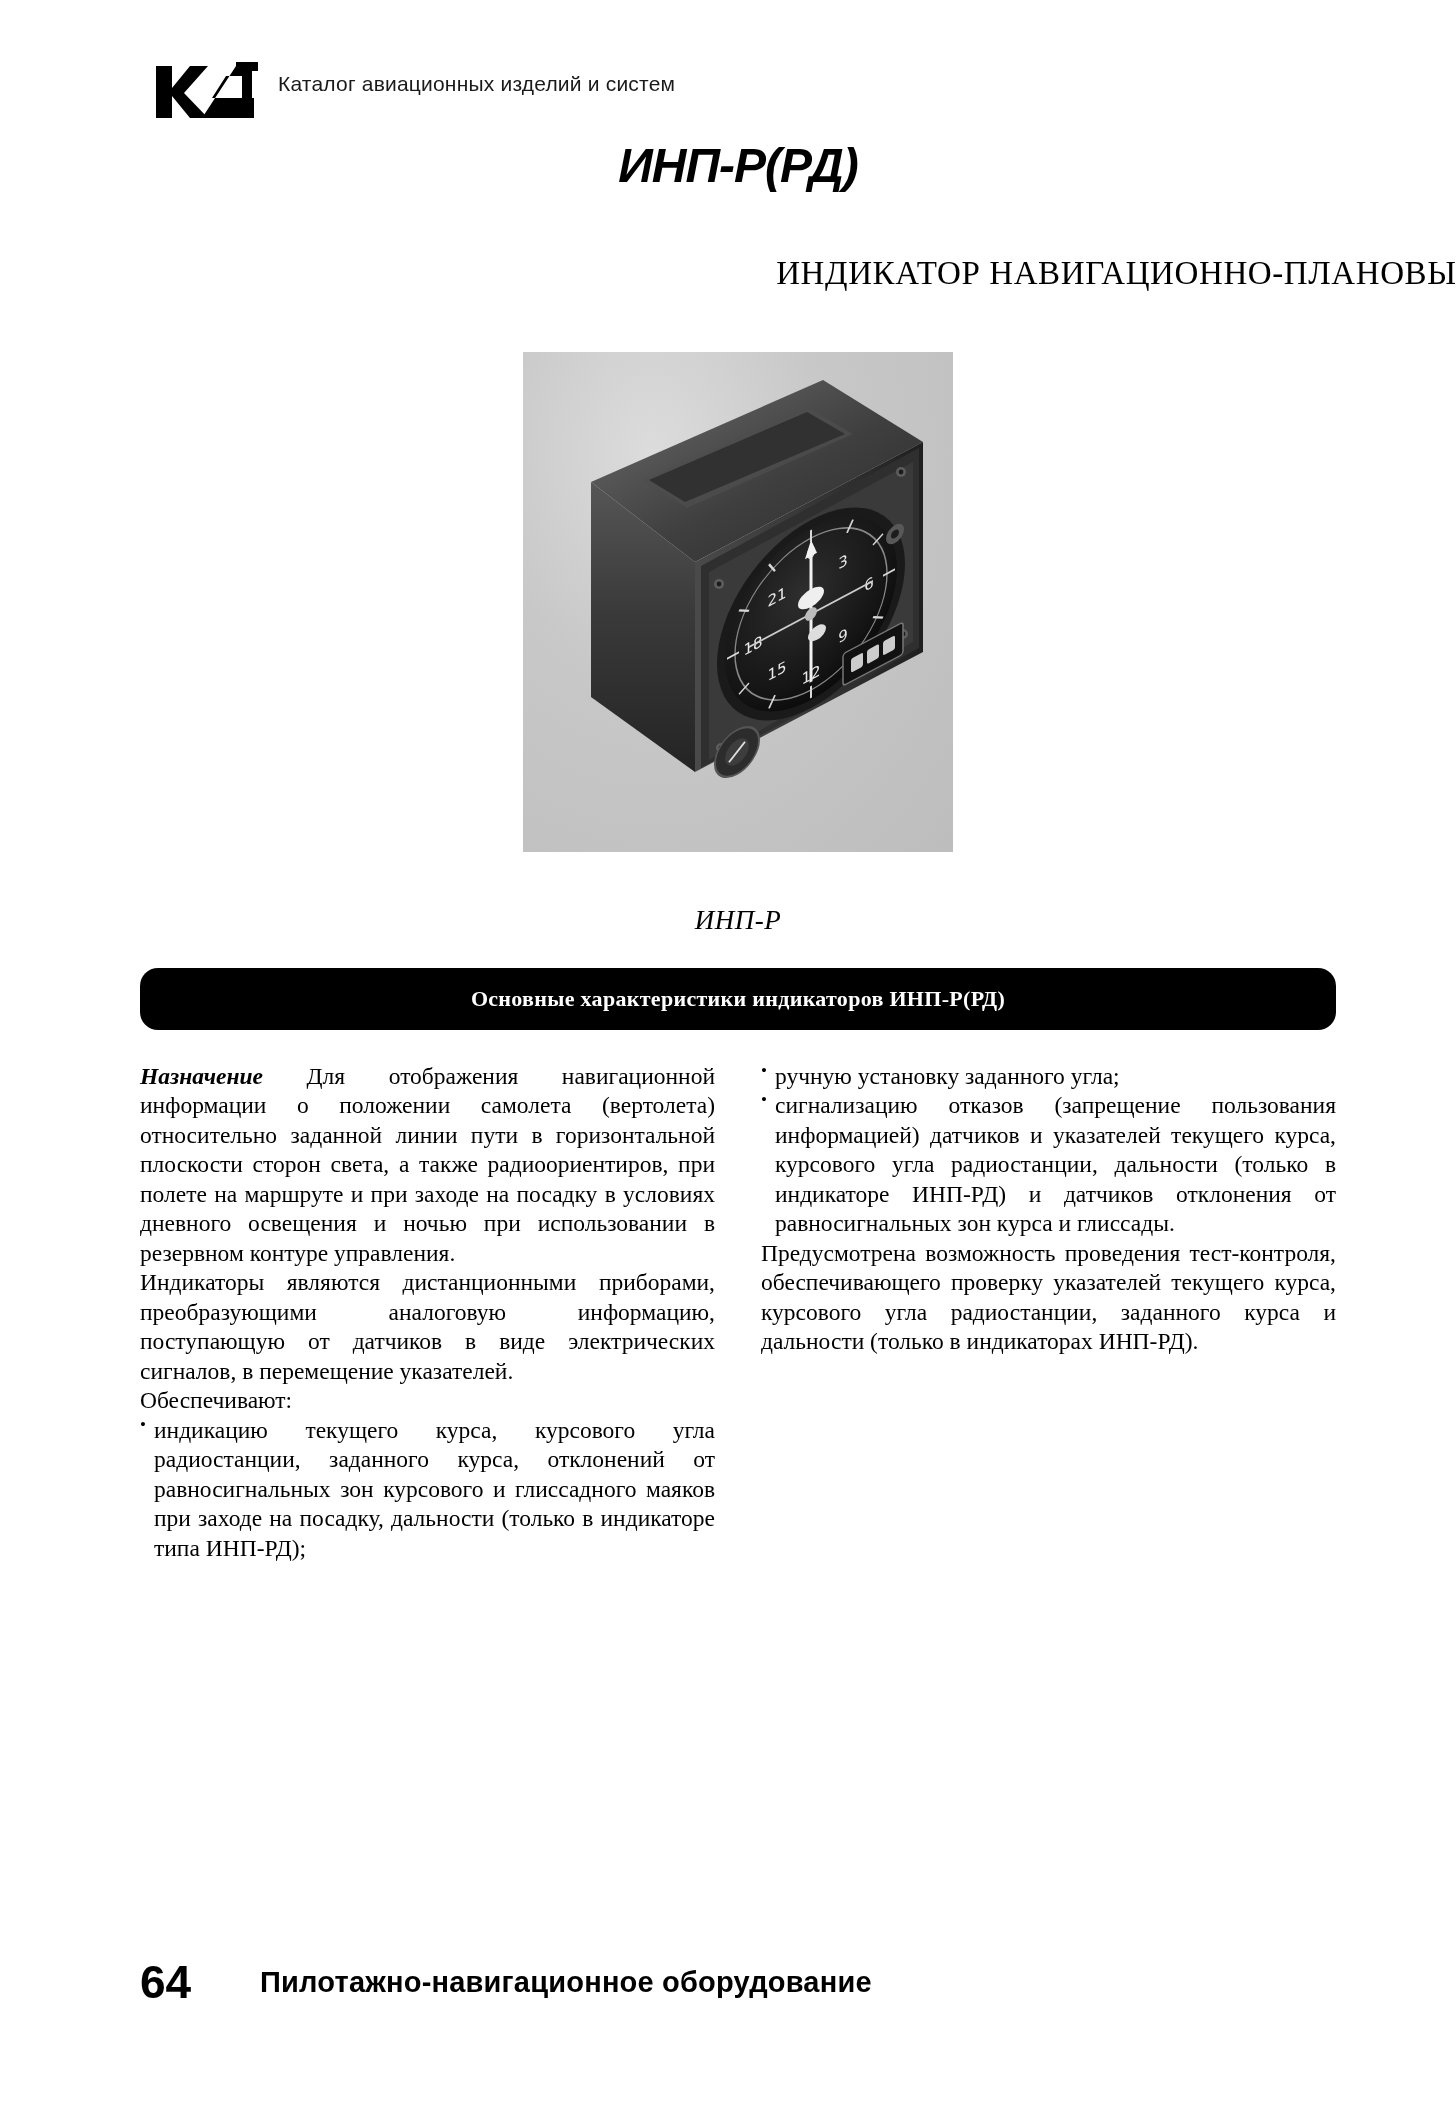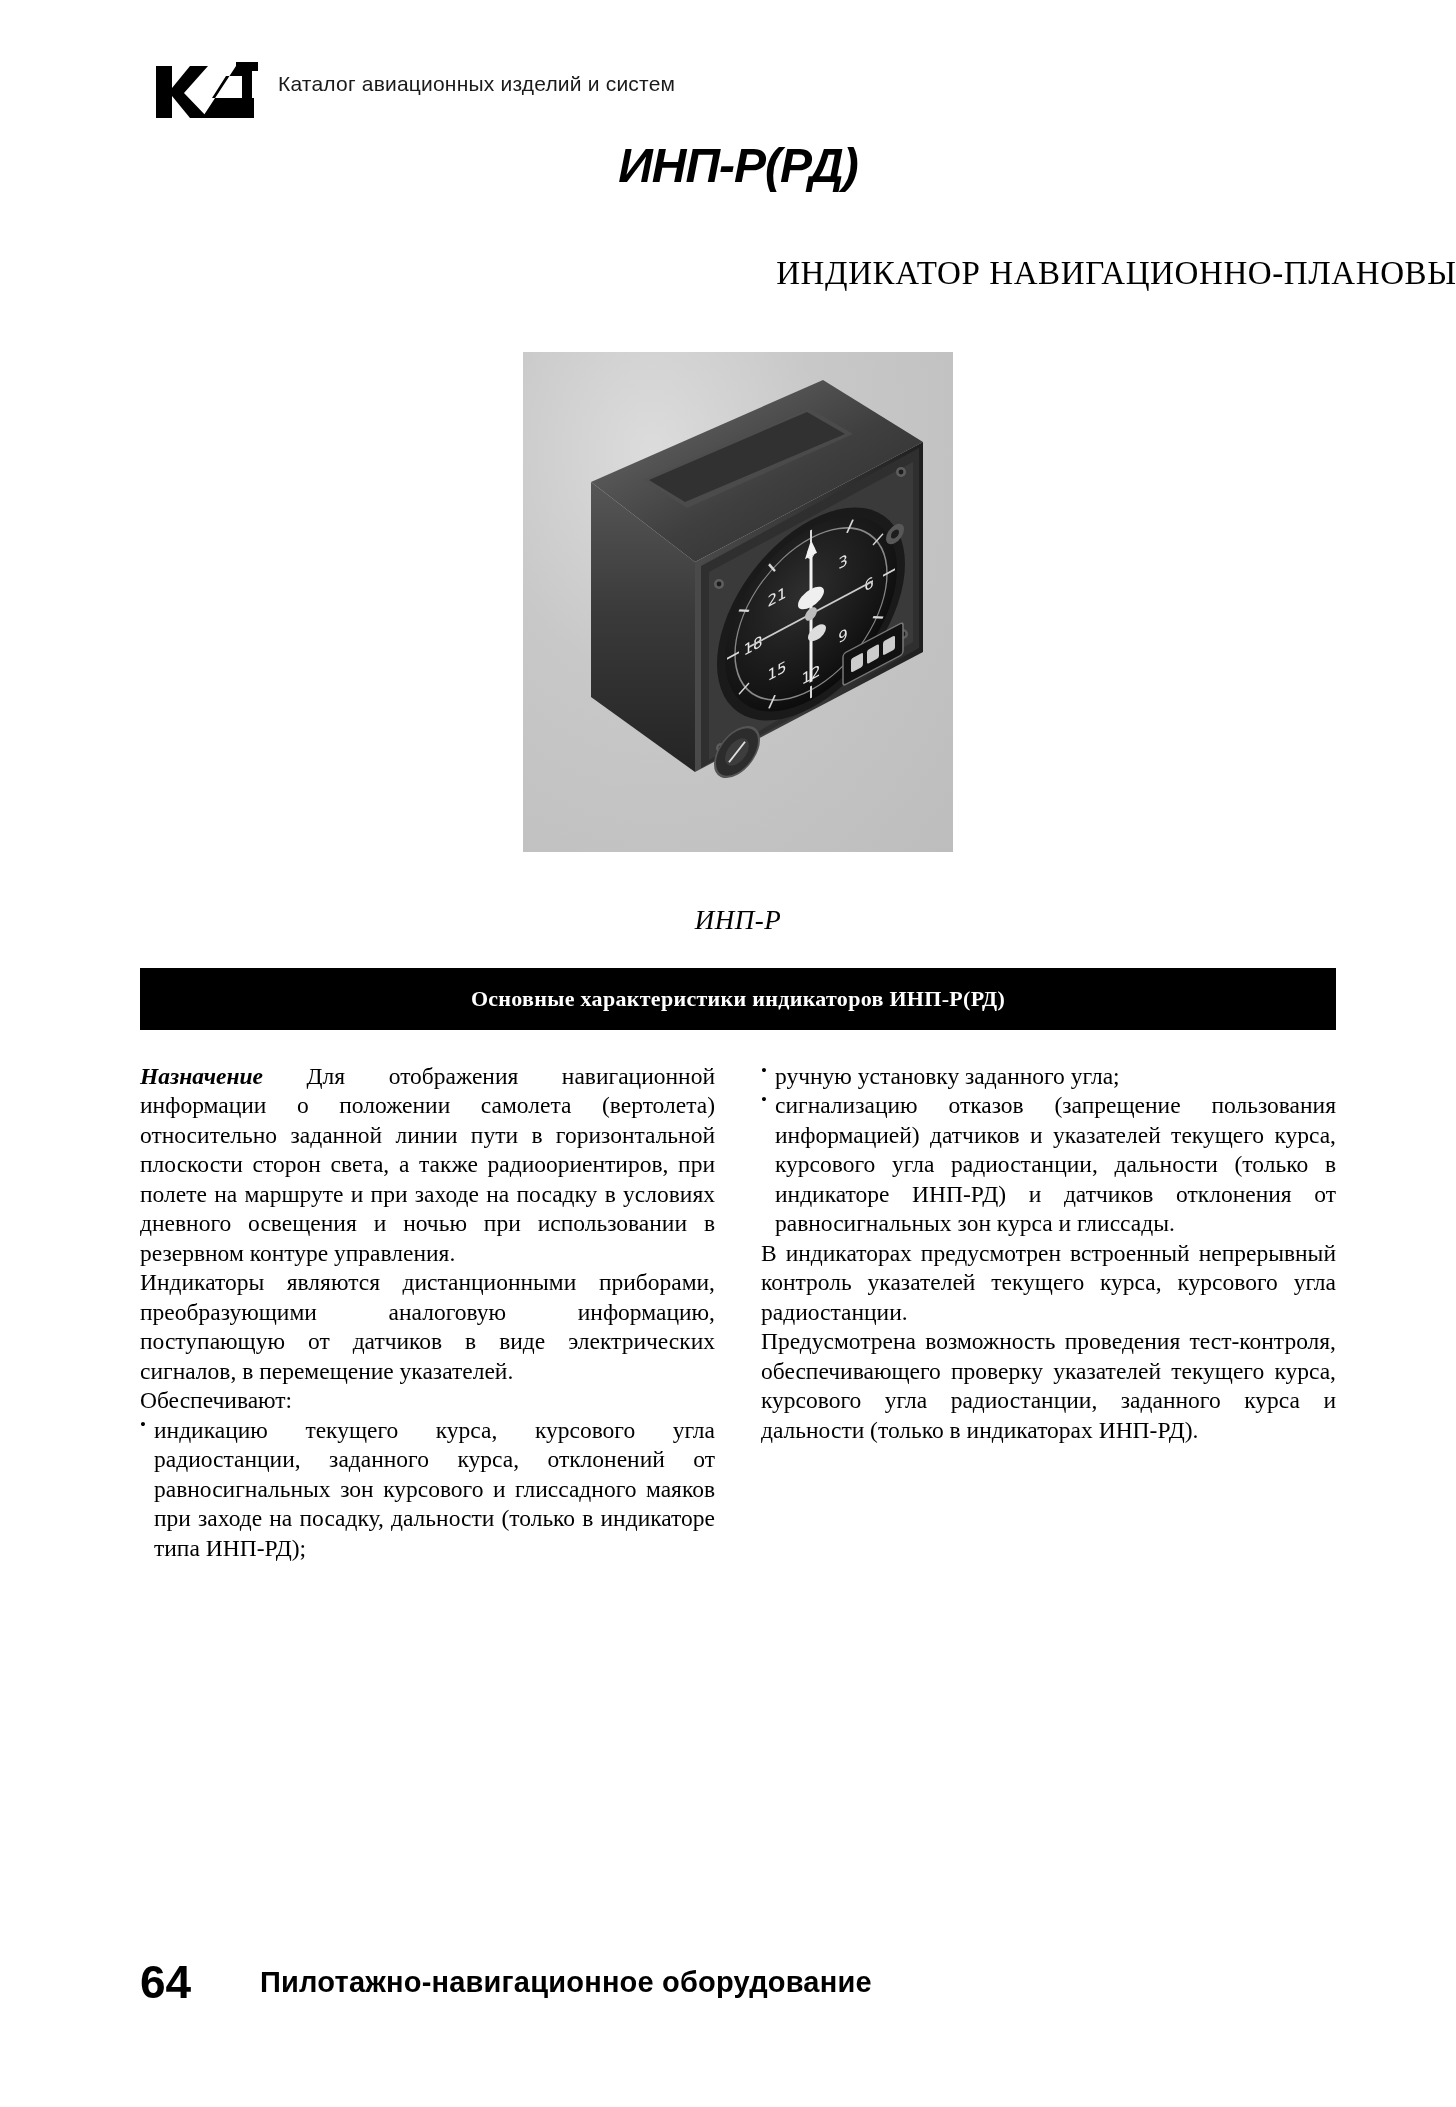--- a/index.html
+++ b/index.html
@@ -113,20 +113,21 @@
     position: absolute;
     left: 130px;
     top: 968px;
     width: 1196px;
     height: 62px;
     background: #000000;
     color: #ffffff;
     display: flex;
     align-items: center;
     justify-content: center;
+    border-radius: 18px;
   }
   .band-text {
     font-family: "Liberation Serif", serif;
     font-weight: bold;
     font-size: 22px;
     letter-spacing: 0.3px;
   }
 
   
   .columns {
@@ -333,21 +334,20 @@
   <div class="columns">
     <div class="col">
       <p><span class="lead-term">Назначение</span><span> Для отображения навигационной информации о положении самолета (вертолета) относительно заданной линии пути в горизонтальной плоскости сторон света, а также радиоориентиров, при полете на маршруте и при заходе на посадку в условиях дневного освещения и ночью при использовании в резервном контуре управления.</span></p>
       <p>Индикаторы являются дистанционными приборами, преобразующими аналоговую информацию, поступающую от датчиков в виде электрических сигналов, в перемещение указателей.</p>
       <p class="nojust">Обеспечивают:</p>
       <p class="bullet">индикацию текущего курса, курсового угла радиостанции, заданного курса, отклонений от равносигнальных зон курсового и глиссадного маяков при заходе на посадку, дальности (только в индикаторе типа ИНП-РД);</p>
     </div>
     <div class="col">
       <p class="bullet nojust">ручную установку заданного угла;</p>
       <p class="bullet">сигнализацию отказов (запрещение пользования информацией) датчиков и указателей текущего курса, курсового угла радиостанции, дальности (только в индикаторе ИНП-РД) и датчиков отклонения от равносигнальных зон курса и глиссады.</p>
-      <p>В индикаторах предусмотрен встроенный непрерывный контроль указателей текущего курса, курсового угла радиостанции.</p>
       <p>Предусмотрена возможность проведения тест-контроля, обеспечивающего проверку указателей текущего курса, курсового угла радиостанции, заданного курса и дальности (только в индикаторах ИНП-РД).</p>
     </div>
   </div>
 
   <div class="footer">
     <div class="page-num">64</div>
     <div class="footer-title">Пилотажно-навигационное оборудование</div>
   </div>
 
 </div>

